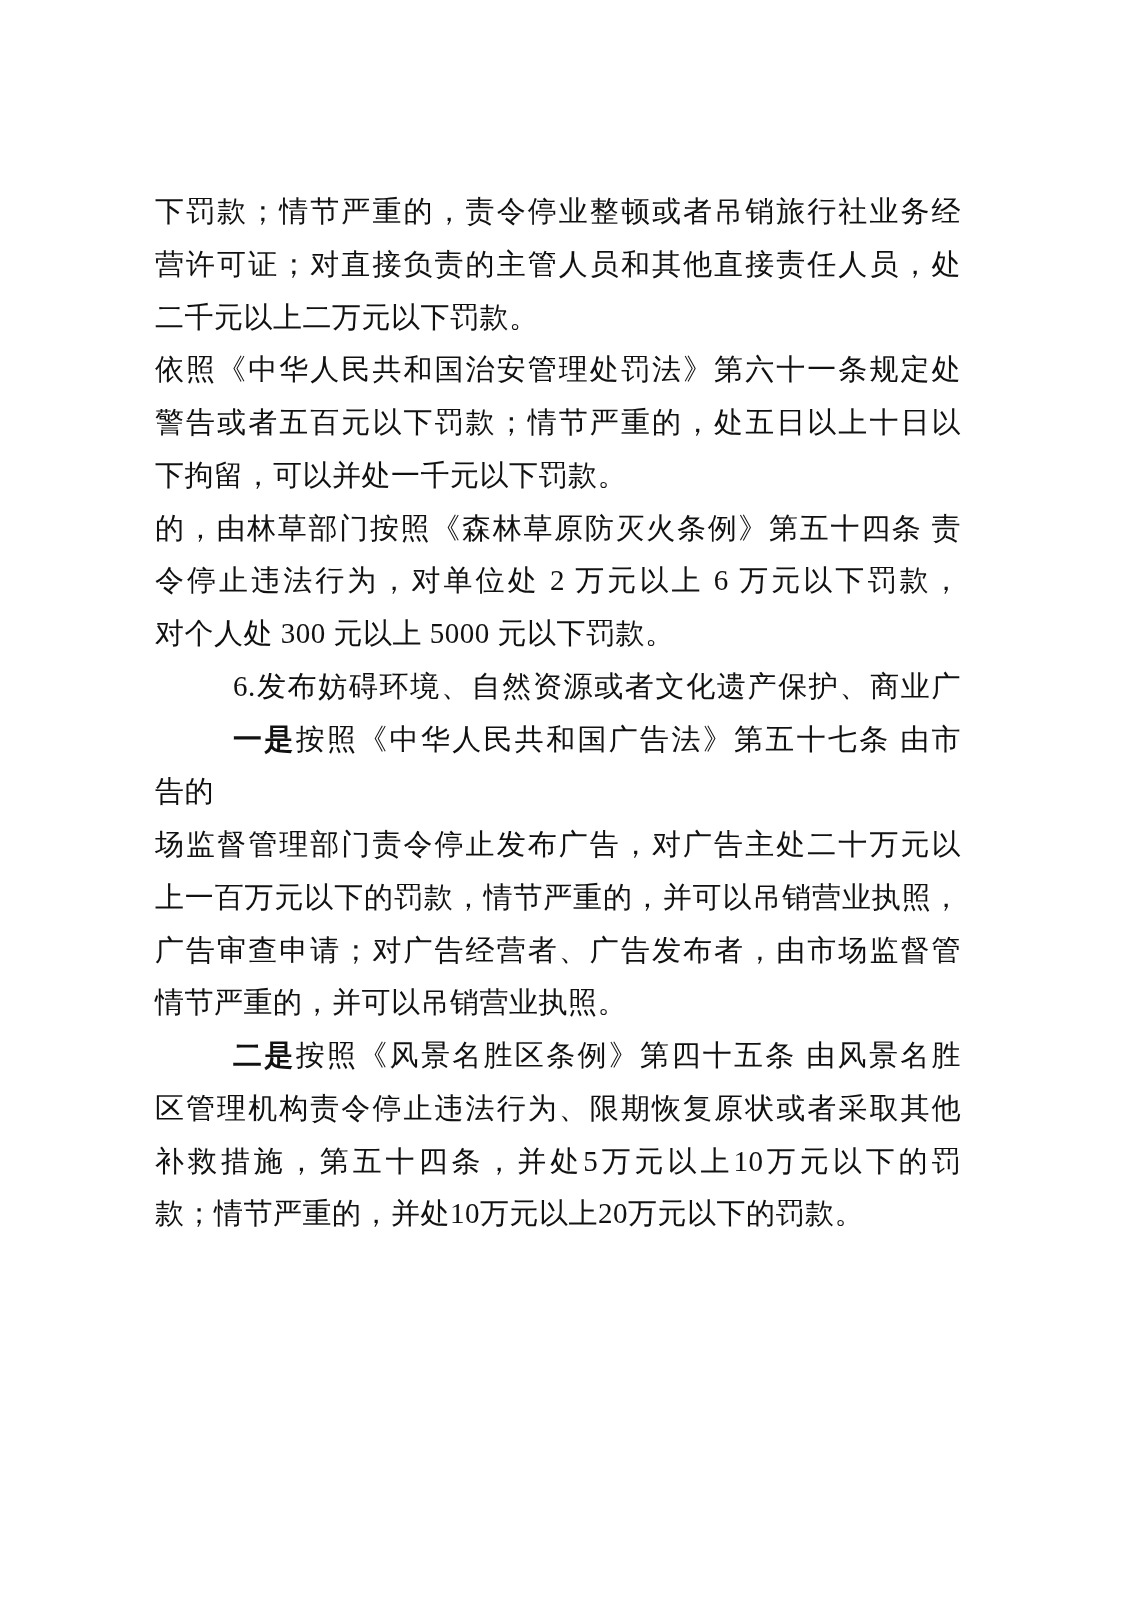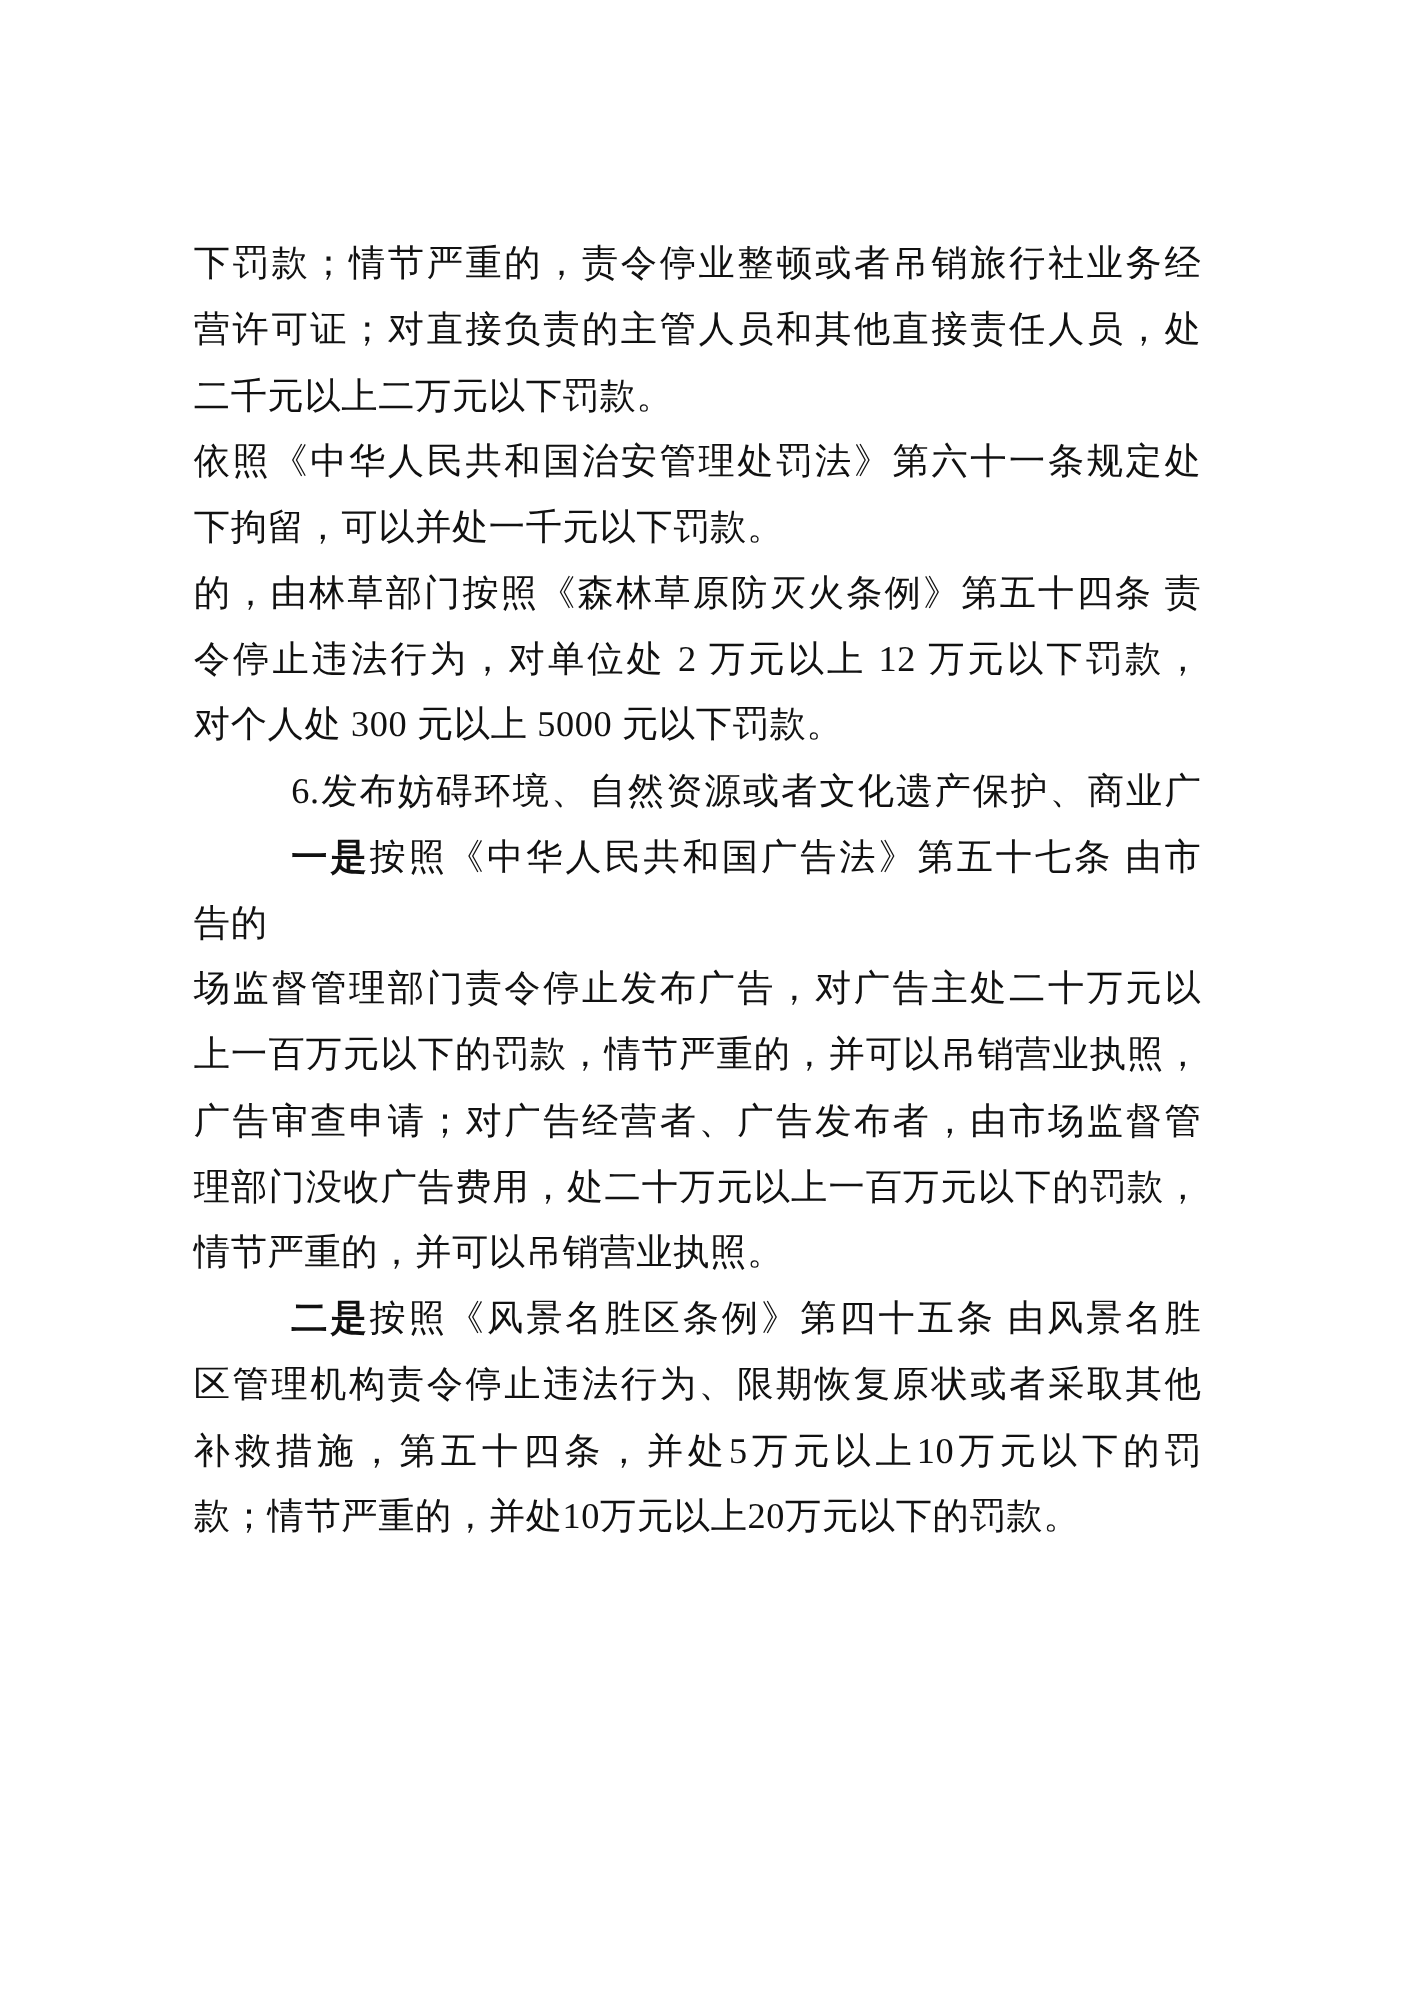--- a/index.html
+++ b/index.html
@@ -50,36 +50,36 @@
 <body>
 
 <div class="page">
   <div class="textblock">
 
     <div class="line j">下罚款；情节严重的，责令停业整顿或者吊销旅行社业务经</div>
     <div class="line j">营许可证；对直接负责的主管人员和其他直接责任人员，处</div>
     <div class="line e">二千元以上二万元以下罚款。</div>
 
     <div class="line j">依照《中华人民共和国治安管理处罚法》第六十一条规定处</div>
+    <div class="line j">警告或者五百元以下罚款；情节严重的，处五日以上十日以</div>
     <div class="line e">下拘留，可以并处一千元以下罚款。</div>
 
     <div class="line j">的，由林草部门按照《森林草原防灭火条例》第五十四条 责</div>
-    <div class="line j">令停止违法行为，对单位处 2 万元以上 12 万元以下罚款，</div>
+    <div class="line j">令停止违法行为，对单位处 2 万元以上 6 万元以下罚款，</div>
     <div class="line e">对个人处 300 元以上 5000 元以下罚款。</div>
 
     <div class="line j indent">6.发布妨碍环境、自然资源或者文化遗产保护、商业广</div>
     <div class="line j indent">
       <b>一是</b><span>按照《中华人民共和国广告法》第五十七条 由市</span>
     </div>
 
     <div class="line e">告的</div>
     <div class="line j">场监督管理部门责令停止发布广告，对广告主处二十万元以</div>
     <div class="line j">上一百万元以下的罚款，情节严重的，并可以吊销营业执照，</div>
     <div class="line j">广告审查申请；对广告经营者、广告发布者，由市场监督管</div>
-    <div class="line j">理部门没收广告费用，处二十万元以上一百万元以下的罚款，</div>
     <div class="line e">情节严重的，并可以吊销营业执照。</div>
 
     <div class="line j indent">
       <b>二是</b><span>按照《风景名胜区条例》第四十五条 由风景名胜</span>
     </div>
     <div class="line j">区管理机构责令停止违法行为、限期恢复原状或者采取其他</div>
     <div class="line j">补救措施，第五十四条，并处5万元以上10万元以下的罚</div>
     <div class="line e">款；情节严重的，并处10万元以上20万元以下的罚款。</div>
 
   </div>

